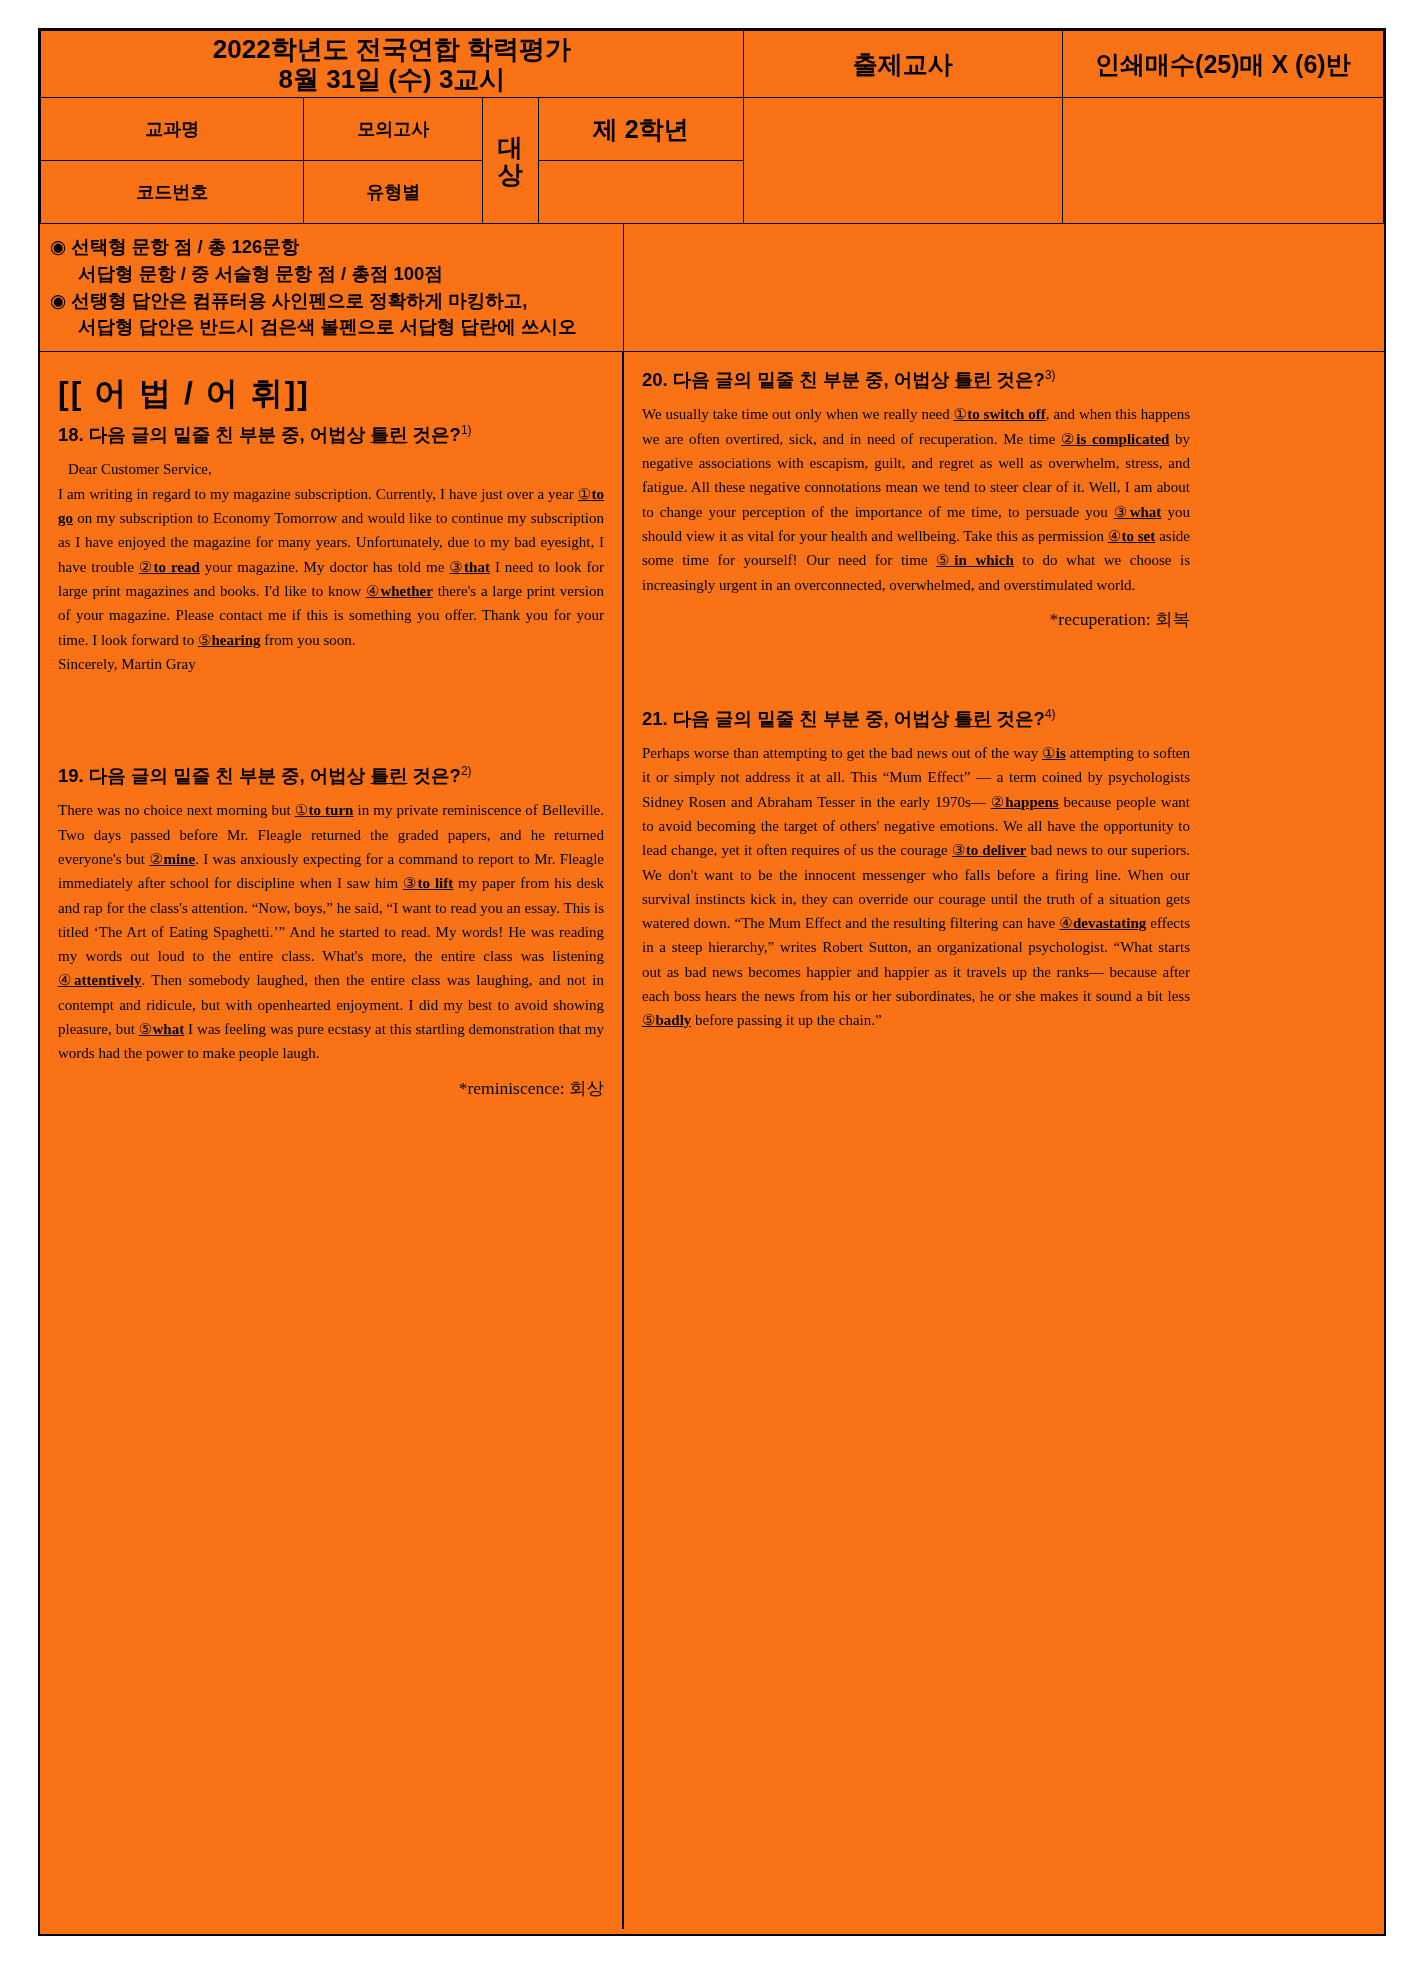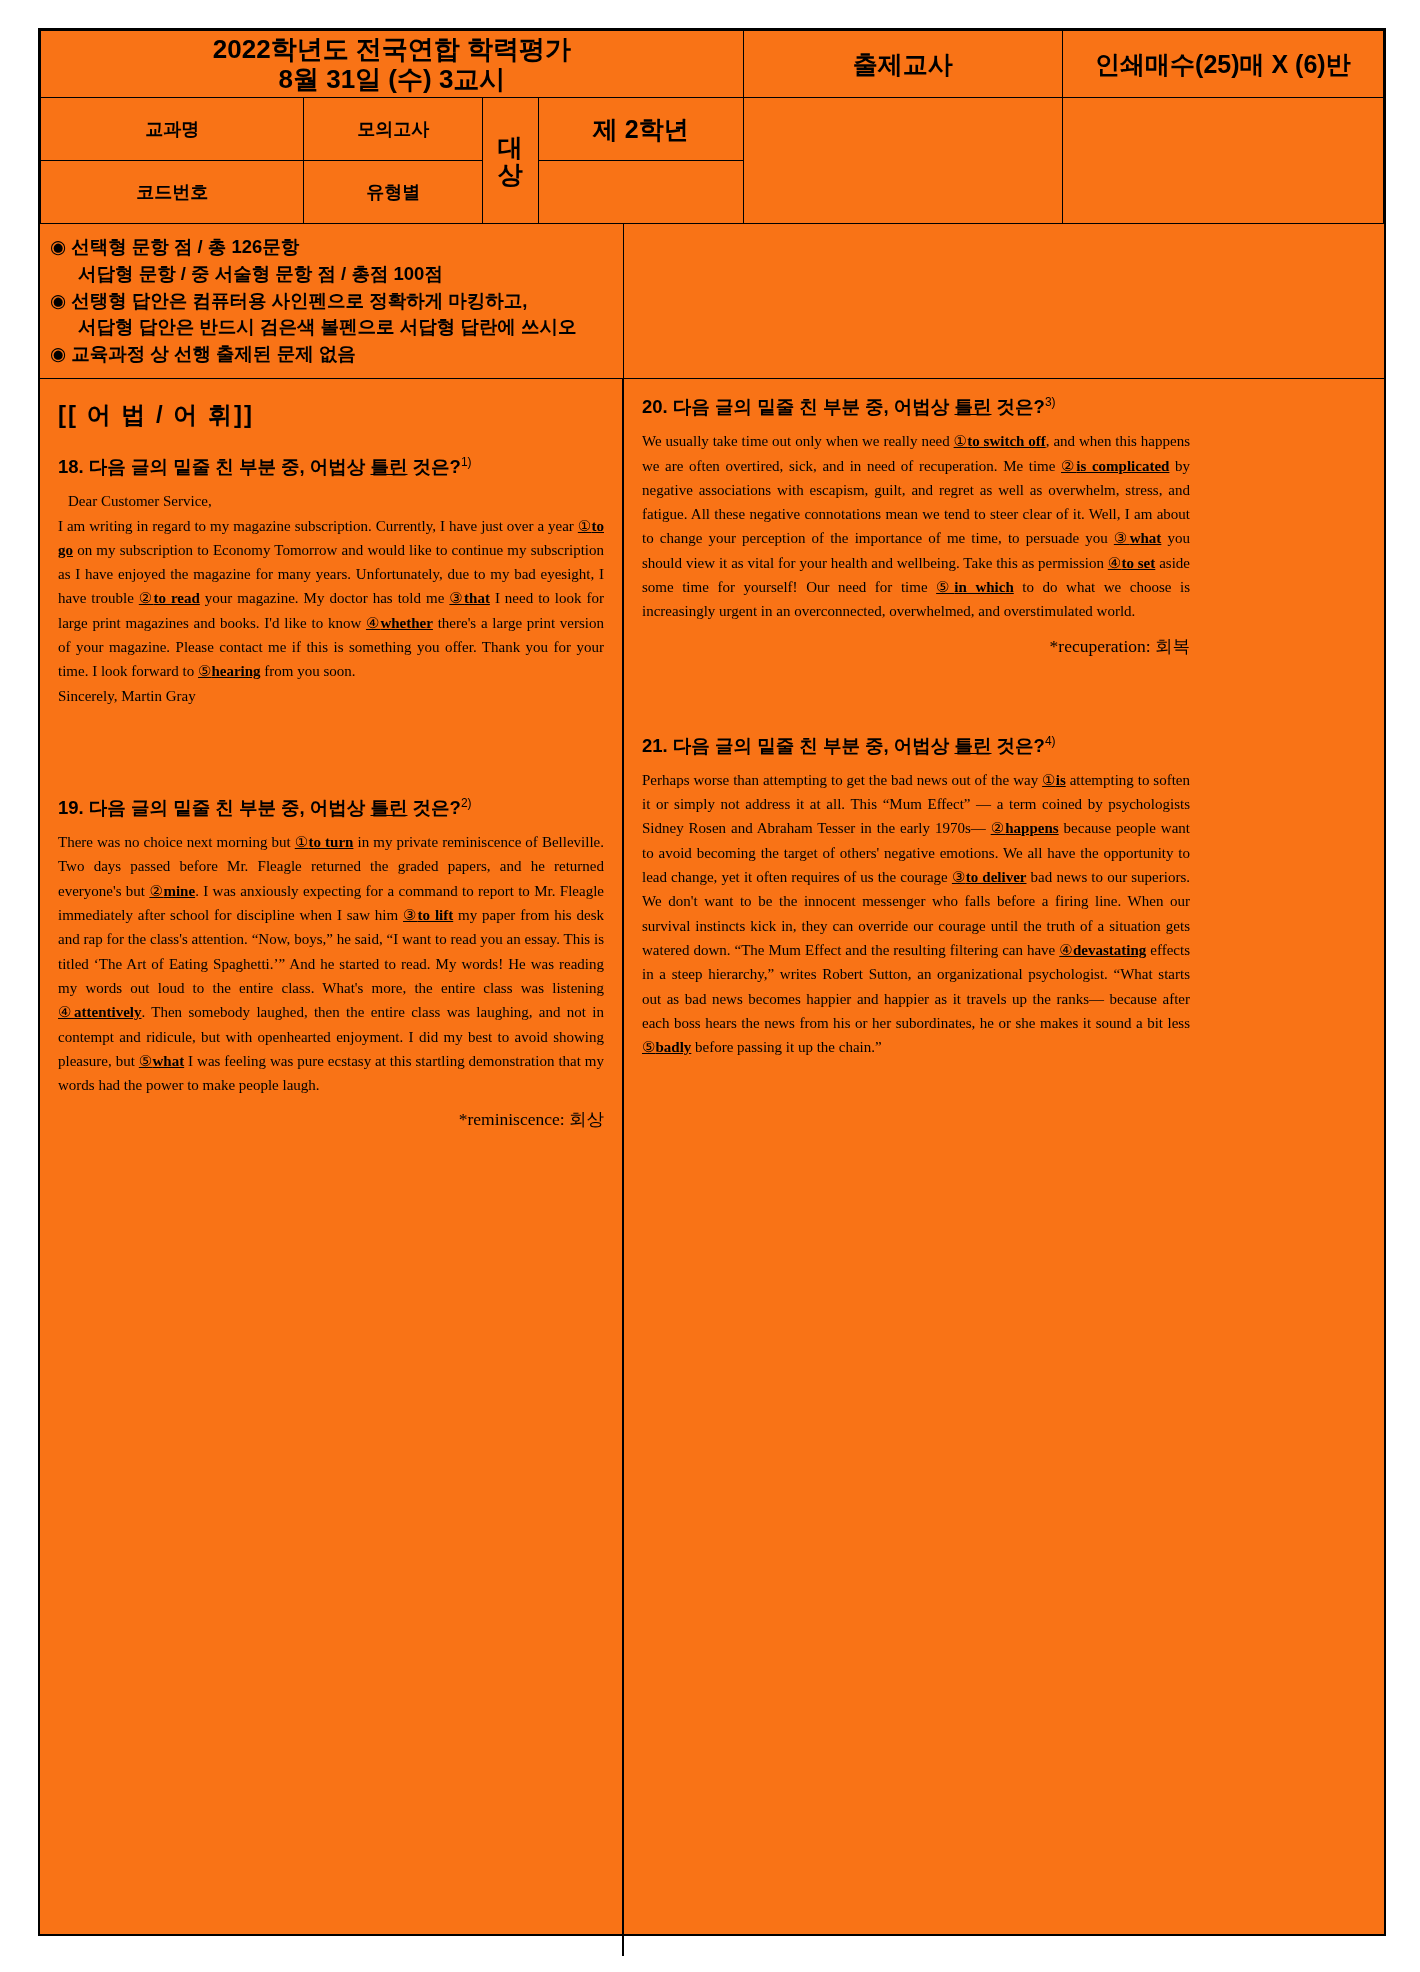--- a/index.html
+++ b/index.html
@@ -96,24 +96,24 @@
     width: 584px;
     box-sizing: border-box;
     padding: 16px 18px 0 18px;
     position: relative;
   }
   .col-left { border-right: 2px solid #000; }
   .col-right { }
 
   .section-title {
     font-family: "Liberation Sans", "DejaVu Sans", sans-serif;
-    font-size: 24px;
+    font-size: 32px;
     font-weight: bold;
     letter-spacing: 2px;
-    margin: 4px 0 24px 0;
+    margin: 4px 0 7px 0;
   }
 
   .q-stem {
     font-family: "Liberation Sans", "DejaVu Sans", sans-serif;
     font-size: 18.5px;
     font-weight: bold;
     margin-bottom: 10px;
     line-height: 1.3;
   }
   .q-stem .u { text-decoration: underline; }
@@ -194,23 +194,20 @@
       </div>
       <div class="note-line note-indent">
         <span>서답형 문항 / 중 서술형 문항 점 / 총점 100점</span>
       </div>
       <div class="note-line">
         <span class="note-bullet">◉</span><span>선탱형 답안은 컴퓨터용 사인펜으로 정확하게 마킹하고,</span>
       </div>
       <div class="note-line note-indent">
         <span>서답형 답안은 반드시 검은색 볼펜으로 서답형 답란에 쓰시오</span>
       </div>
-      <div class="note-line">
-        <span class="note-bullet">◉</span><span>교육과정 상 선행 출제된 문제 없음</span>
-      </div>
     </div>
     <div class="notes-right"></div>
   </div>
 
   <div class="cols">
 
     <div class="col col-left">
 
       <div class="section-title">[[ 어  법  /  어  휘]]</div>
 

